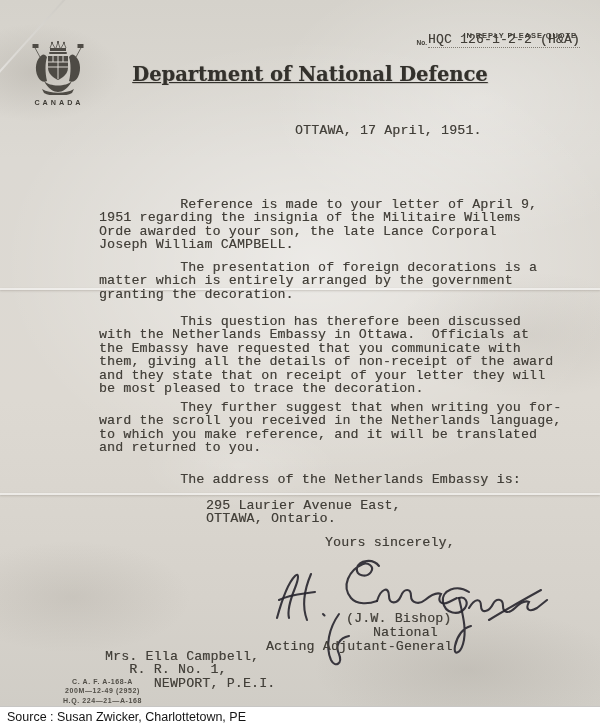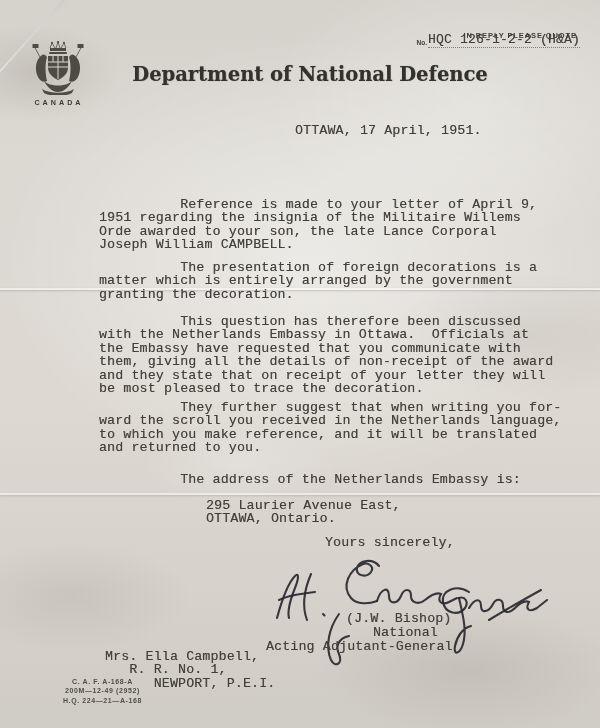--- a/index.html
+++ b/index.html
@@ -26,21 +26,21 @@
     text-shadow:0.3px 0.3px 0.6px rgba(74,69,60,0.55);}
   .smallprint{font-family:"Liberation Sans",sans-serif;font-weight:bold;color:#3e3b35;}
   .reply{position:absolute;top:24px;right:23px;text-align:right;}
   .reply .q{font-size:7.5px;letter-spacing:0.9px;}
   .fileno-row{position:absolute;top:33px;right:20px;display:flex;align-items:flex-end;}
   .fileno-label{font-size:6.5px;margin-right:1px;padding-bottom:2px;}
   .fileno{position:static;font-size:13px;border-bottom:1.6px dotted #807c73;padding-bottom:1px;}
   .letterhead{position:absolute;left:110px;width:400px;text-align:center;
     font-family:"DejaVu Serif",serif;font-weight:bold;color:#33312c;
     text-shadow:0.4px 0.4px 0.7px rgba(55,52,46,0.5);}
-  .lh1{top:63px;font-size:19.5px;}
+  .lh1{top:63px;font-size:19.5px;text-decoration:underline;}
   .lh2{top:91px;font-size:19px;}
   .crest{position:absolute;left:32px;top:41px;width:52px;height:54px;}
   .canada{position:absolute;left:26px;top:98px;width:66px;text-align:center;
     font-size:7.2px;letter-spacing:3px;}
   .sig-svg{position:absolute;left:253px;top:556px;width:305px;height:115px;pointer-events:none;}
   .sig-svg path{fill:none;stroke:#27252d;stroke-width:2.1;stroke-linecap:round;opacity:0.9;}
   .formcode{position:absolute;left:36px;top:677px;width:133px;text-align:center;
     font-size:7px;line-height:9.4px;letter-spacing:0.6px;white-space:pre;color:#514e47;}
   .sourcebar{position:absolute;left:0;right:0;bottom:0;height:21px;background:#ffffff;
     border-top:1px solid rgba(95,92,86,0.35);}
@@ -131,13 +131,16 @@
   <div class="typed" style="left:266px;top:640px">Acting Adjutant-General</div>
 
   <div class="typed" style="left:105px;top:650px">Mrs. Ella Campbell,
    R. R. No. 1,
       NEWPORT, P.E.I.</div>
 
   <div class="formcode smallprint">C. A. F. A-168-A
 200M—12-49 (2952)
 H.Q. 224—21—A-168</div>
 
+  <div class="sourcebar">
+    <span>Source : Susan Zwicker, Charlottetown, PE</span>
+  </div>
 </div>
 
 </body></html>

